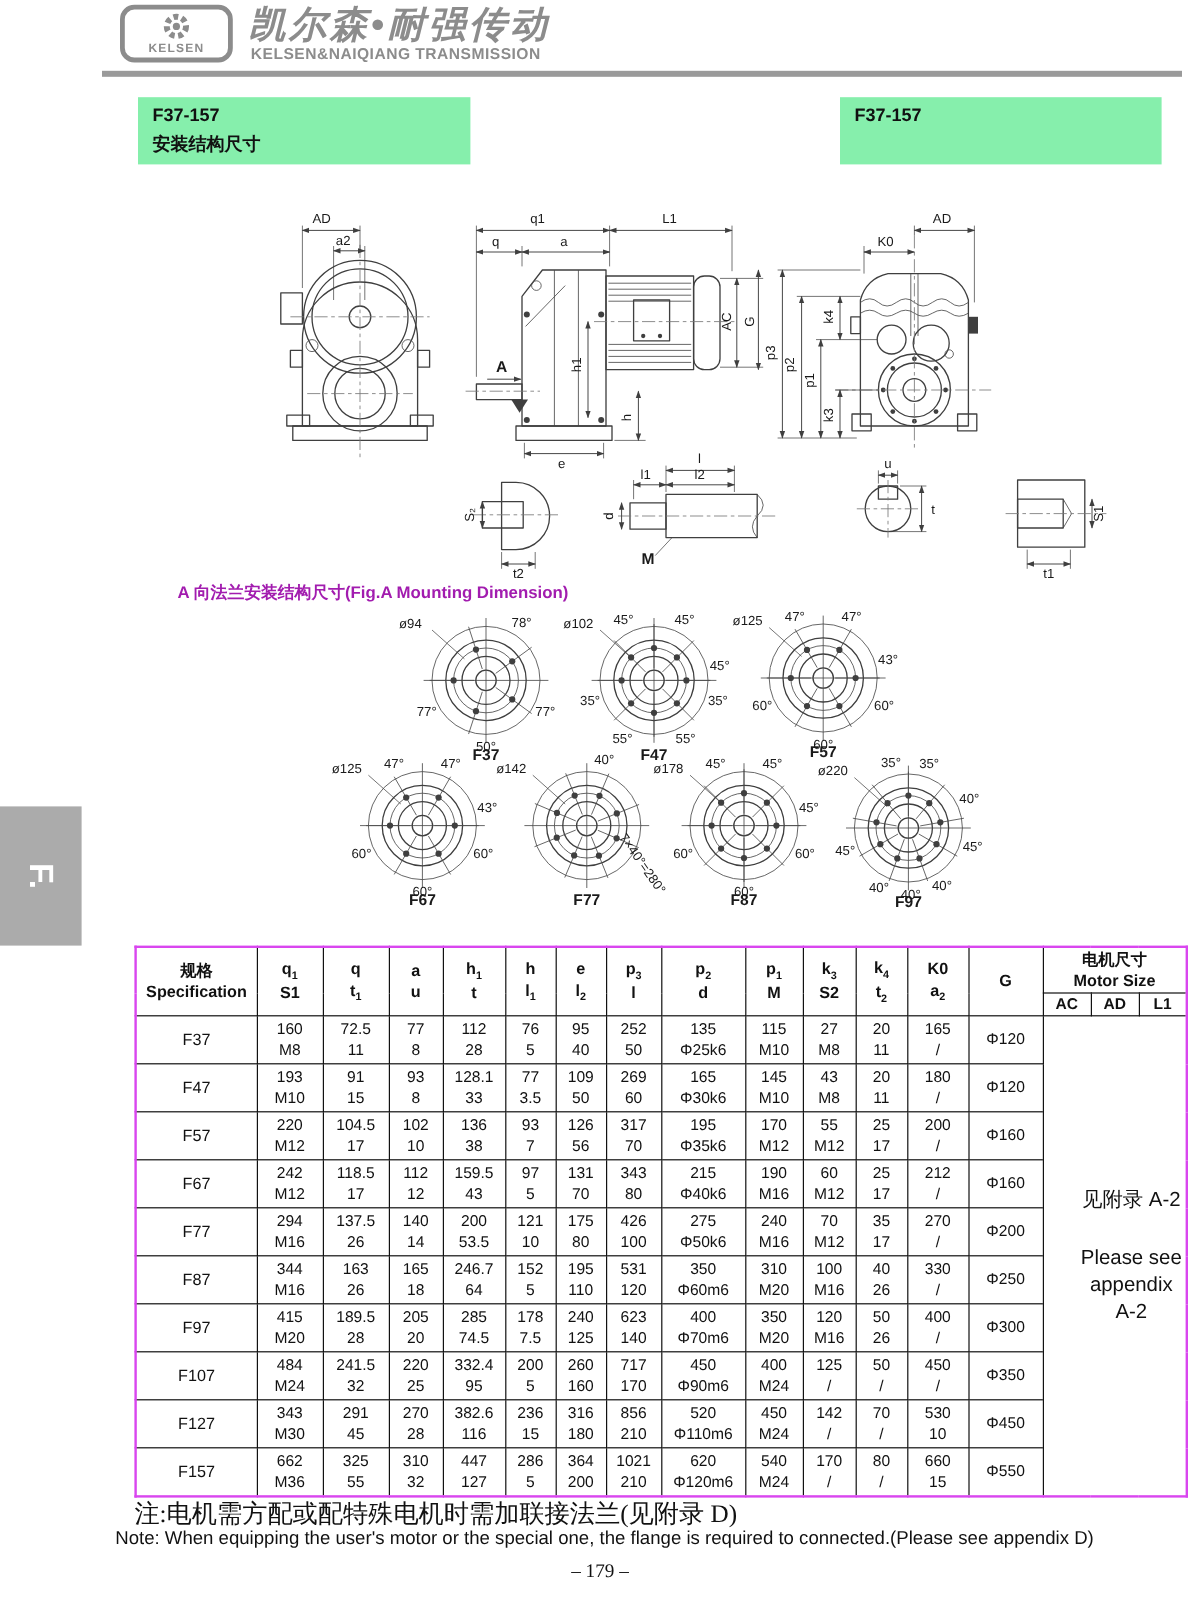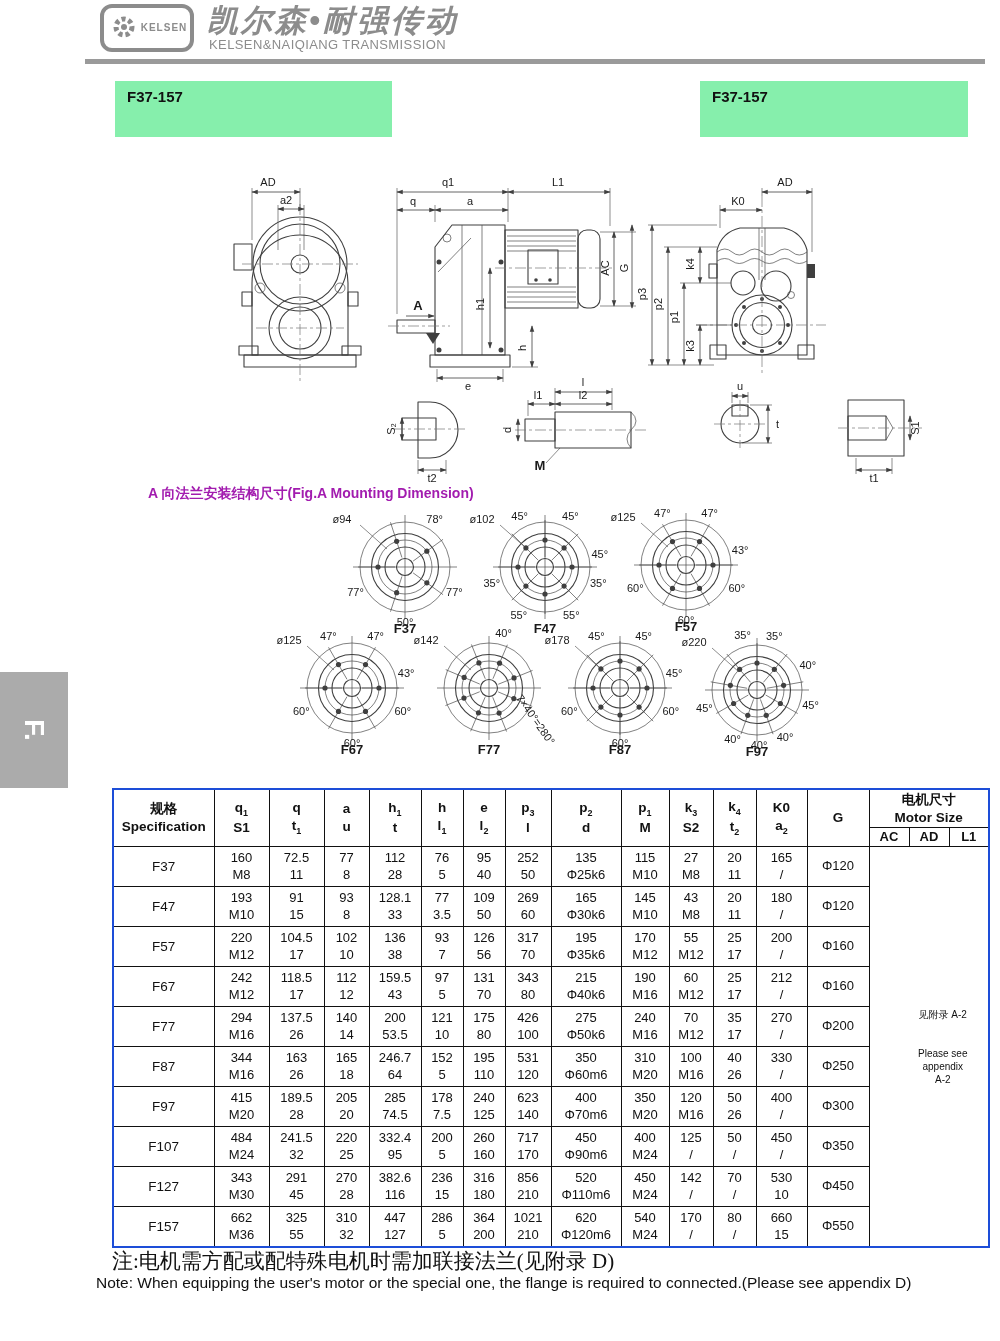--- a/index.html
+++ b/index.html
@@ -1,23 +1,23 @@
 <!DOCTYPE html>
 <html><head>
 <meta charset="utf-8">
 <style>
   html,body{margin:0;padding:0;background:#fff;}
   body{width:1000px;height:1341px;position:relative;font-family:"Liberation Sans",sans-serif;color:#111;}
   .page{position:absolute;left:0;top:0;width:1000px;height:1341px;background:#fff;overflow:hidden;}
 
   
-  .logo-box{position:absolute;left:100px;top:4px;width:94px;height:48px;border:4px solid #8c8c8c;border-radius:12px;box-sizing:border-box;display:flex;flex-direction:row;align-items:center;justify-content:center;background:#fff;}
+  .logo-box{position:absolute;left:100px;top:4px;width:94px;height:48px;border:4px solid #8c8c8c;border-radius:12px;box-sizing:border-box;display:flex;flex-direction:column;align-items:center;justify-content:center;background:#fff;}
   .logo-text{font-size:10px;font-weight:bold;color:#8c8c8c;letter-spacing:1px;line-height:1;}
   .brand-cn{position:absolute;left:207px;top:0px;font-size:31px;font-weight:bold;color:#8c8c8c;letter-spacing:3px;white-space:nowrap;font-style:italic;}
-  .brand-en{position:absolute;left:209px;top:37px;font-size:13px;font-weight:normal;color:#8c8c8c;letter-spacing:.4px;white-space:nowrap;}
+  .brand-en{position:absolute;left:209px;top:37px;font-size:13px;font-weight:bold;color:#8c8c8c;letter-spacing:.4px;white-space:nowrap;}
   .header-rule{position:absolute;left:85px;top:59px;width:900px;height:5px;background:#9a9a9a;}
 
   
   .tbar{position:absolute;top:81px;height:56px;background:#86efac;box-sizing:border-box;padding:5px 12px;}
   .tbar .model{font-size:15px;font-weight:bold;line-height:1.5;}
   .tbar .sub{font-size:15px;font-weight:bold;line-height:1.6;}
   .tbar-left{left:115px;width:277px;}
   .tbar-right{left:700px;width:268px;}
 
   
@@ -33,28 +33,28 @@
   .ext{fill:none;stroke:#3f3f3f;stroke-width:.6;}
   .lbl{font-family:"Liberation Sans",sans-serif;font-size:11px;fill:#1a1a1a;}
   .lblb{font-family:"Liberation Sans",sans-serif;font-size:13px;font-weight:bold;fill:#1a1a1a;}
   .fill-dark{fill:#3f3f3f;stroke:none;}
 
   .fig-caption{position:absolute;left:148px;top:485px;font-size:14px;font-weight:bold;color:#a21caf;}
 
   #flanges .flange{position:absolute;}
 
   
-  #spec-table{position:absolute;left:112px;top:788px;border-collapse:collapse;table-layout:fixed;border:2px solid #1d4ed8;font-size:13px;}
+  #spec-table{position:absolute;left:112px;top:788px;border-collapse:collapse;table-layout:fixed;border:2px solid #d946ef;font-size:13px;}
   #spec-table th,#spec-table td{border:1px solid #111;text-align:center;vertical-align:middle;padding:0;line-height:1.3;overflow:hidden;}
   #spec-table thead th{font-weight:bold;font-size:13.5px;}
   #spec-table thead tr:first-child th{height:37px;}
   #spec-table thead tr:last-child th{height:18px;font-size:13px;}
   #spec-table tbody td{height:39px;font-size:13px;}
   #spec-table tbody td.spec{font-size:13.5px;}
-  #spec-table td.motor-note{font-size:10px;padding-left:28px;}
+  #spec-table td.motor-note{font-size:17px;padding-left:28px;}
   #spec-table td.motor-note .cn{margin-bottom:26px;}
   #spec-table sub{font-size:9px;}
 
   .note-cn{position:absolute;left:112px;top:1247px;font-size:21px;font-family:"Liberation Serif",serif;color:#111;}
   .note-en{position:absolute;left:96px;top:1274px;width:856px;font-size:15.5px;color:#111;}
   .page-num{position:absolute;left:0;top:1301px;width:1000px;text-align:center;font-size:16px;font-family:"Liberation Serif",serif;color:#111;}
 </style>
 </head>
 <body>
 
@@ -66,20 +66,21 @@
       <circle cx="17" cy="12" r="3" fill="#8c8c8c"></circle>
     </svg>
     <div class="logo-text">KELSEN</div>
   </div>
   <div class="brand-cn">凯尔森•耐强传动</div>
   <div class="brand-en">KELSEN&amp;NAIQIANG TRANSMISSION</div>
   <div class="header-rule"></div>
 
   <div class="tbar tbar-left">
     <div class="model">F37-157</div>
+    <div class="sub">安装结构尺寸</div>
   </div>
   <div class="tbar tbar-right">
     <div class="model">F37-157</div>
   </div>
 
   <div class="side-tab">
       <span>F.</span>
     </div>
 
   <svg id="main-drawing" width="880" height="332" viewBox="0 0 880 332">
@@ -1129,13 +1130,14 @@
             <div>660</div>
             <div>15</div>
           </td>
           <td>Φ550</td>
         </tr>
       </tbody>
     </table>
 
   <div class="note-cn">注:电机需方配或配特殊电机时需加联接法兰(见附录 D)</div>
   <div class="note-en">Note:  When  equipping  the  user's  motor  or  the  special  one,  the  flange  is  required  to  connected.(Please  see  appendix  D)</div>
+  <div class="page-num">– 179 –</div>
 </div>
 
 </body></html>

